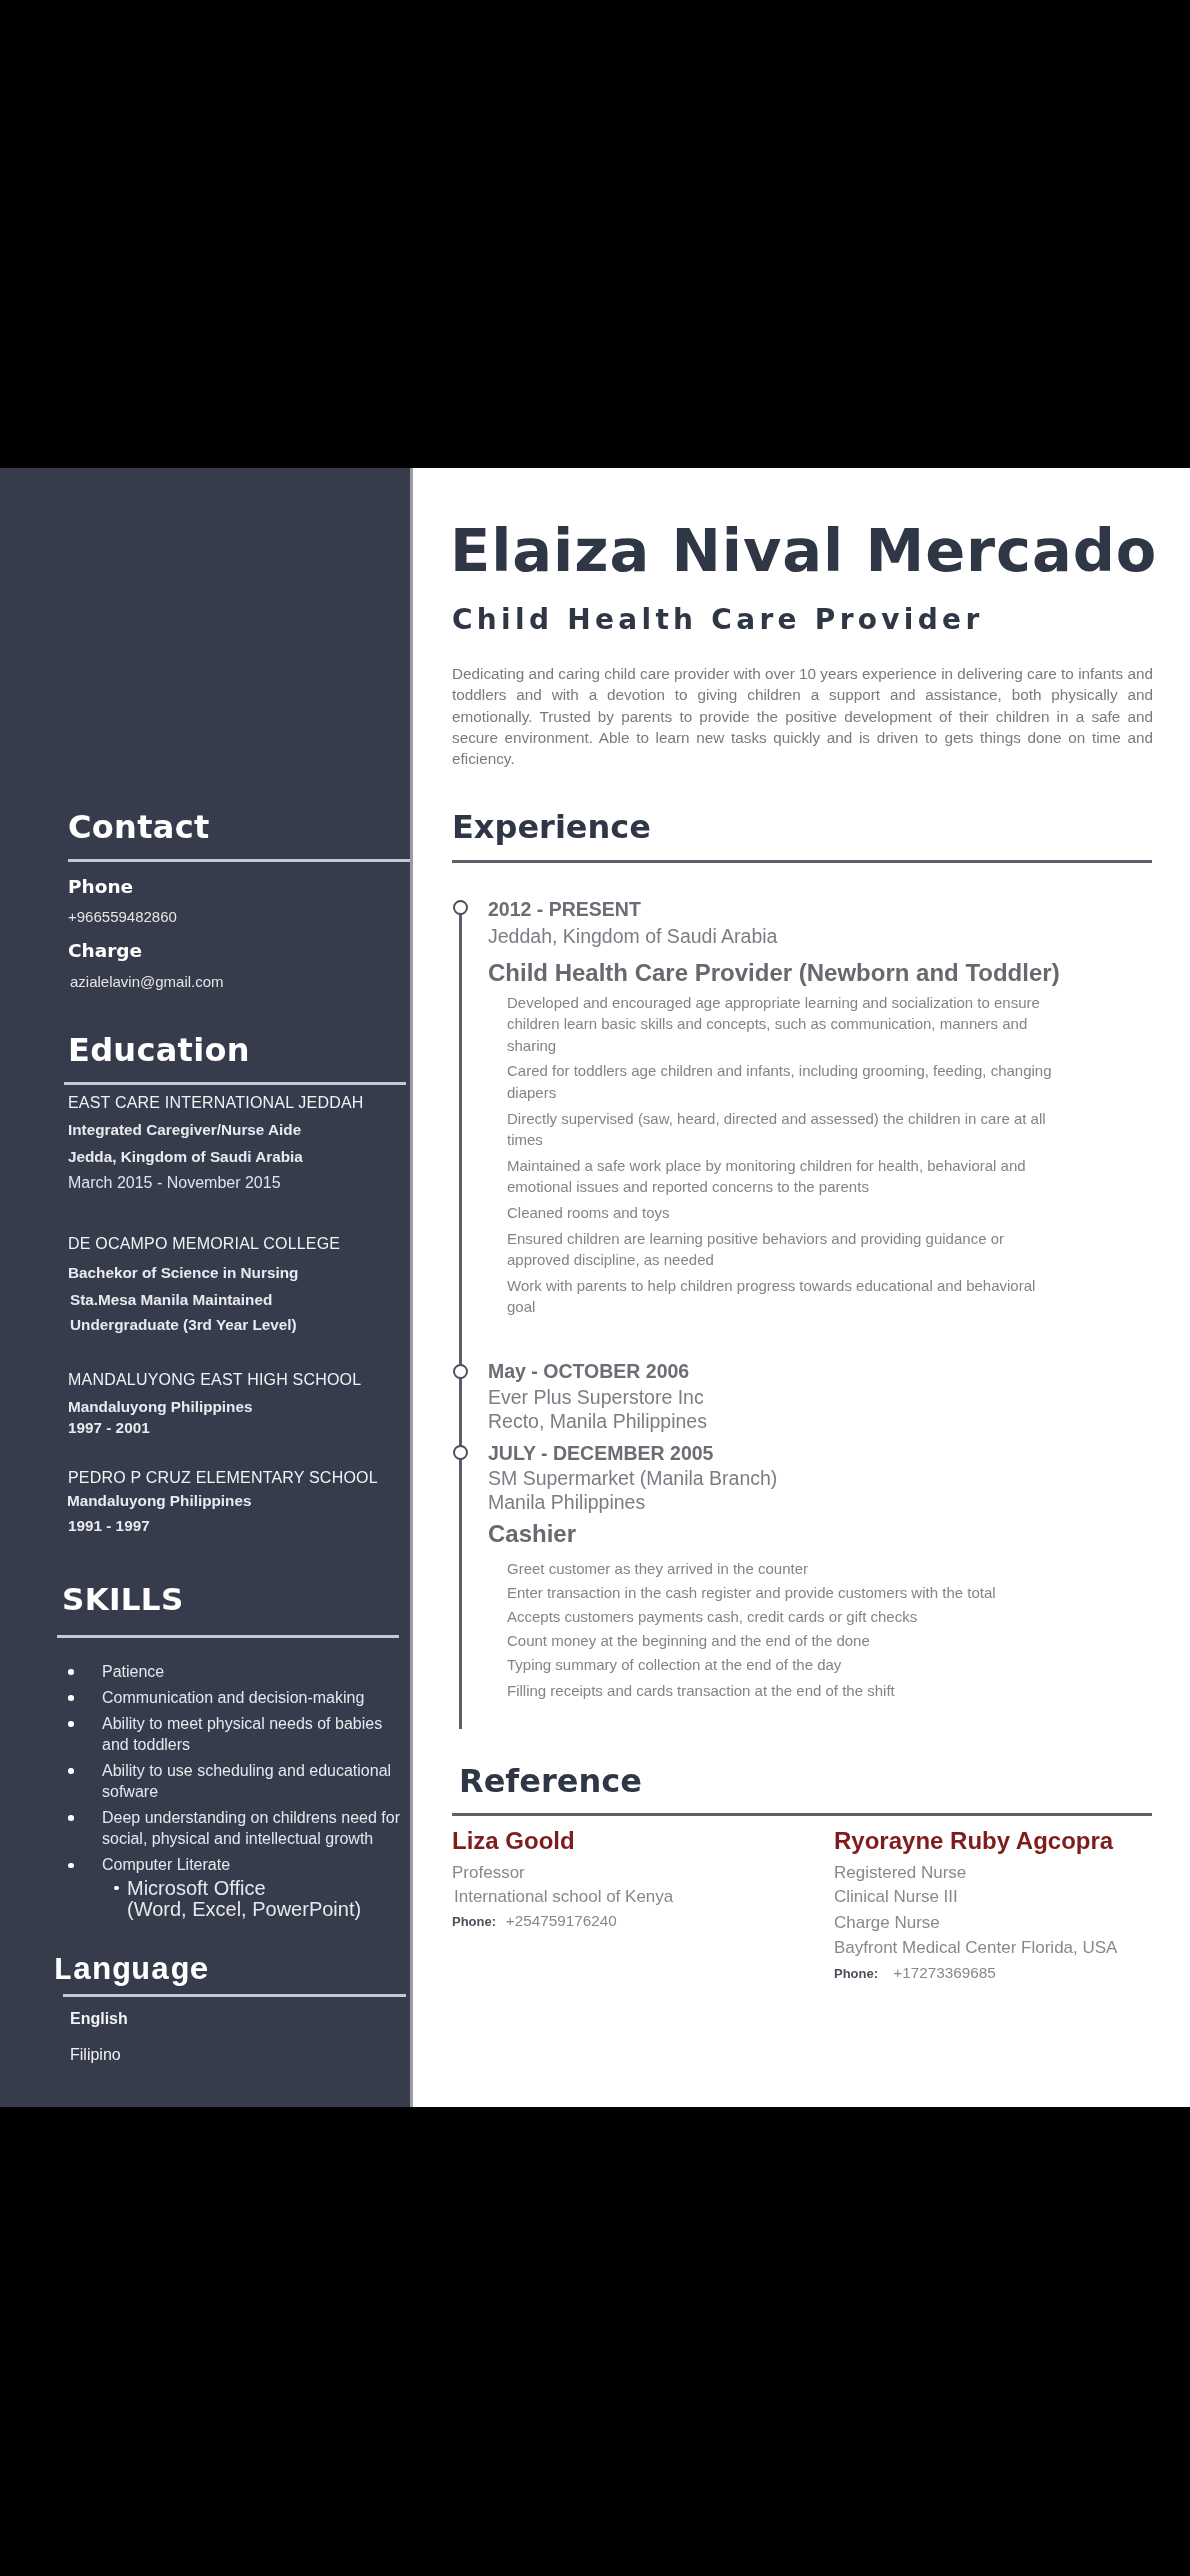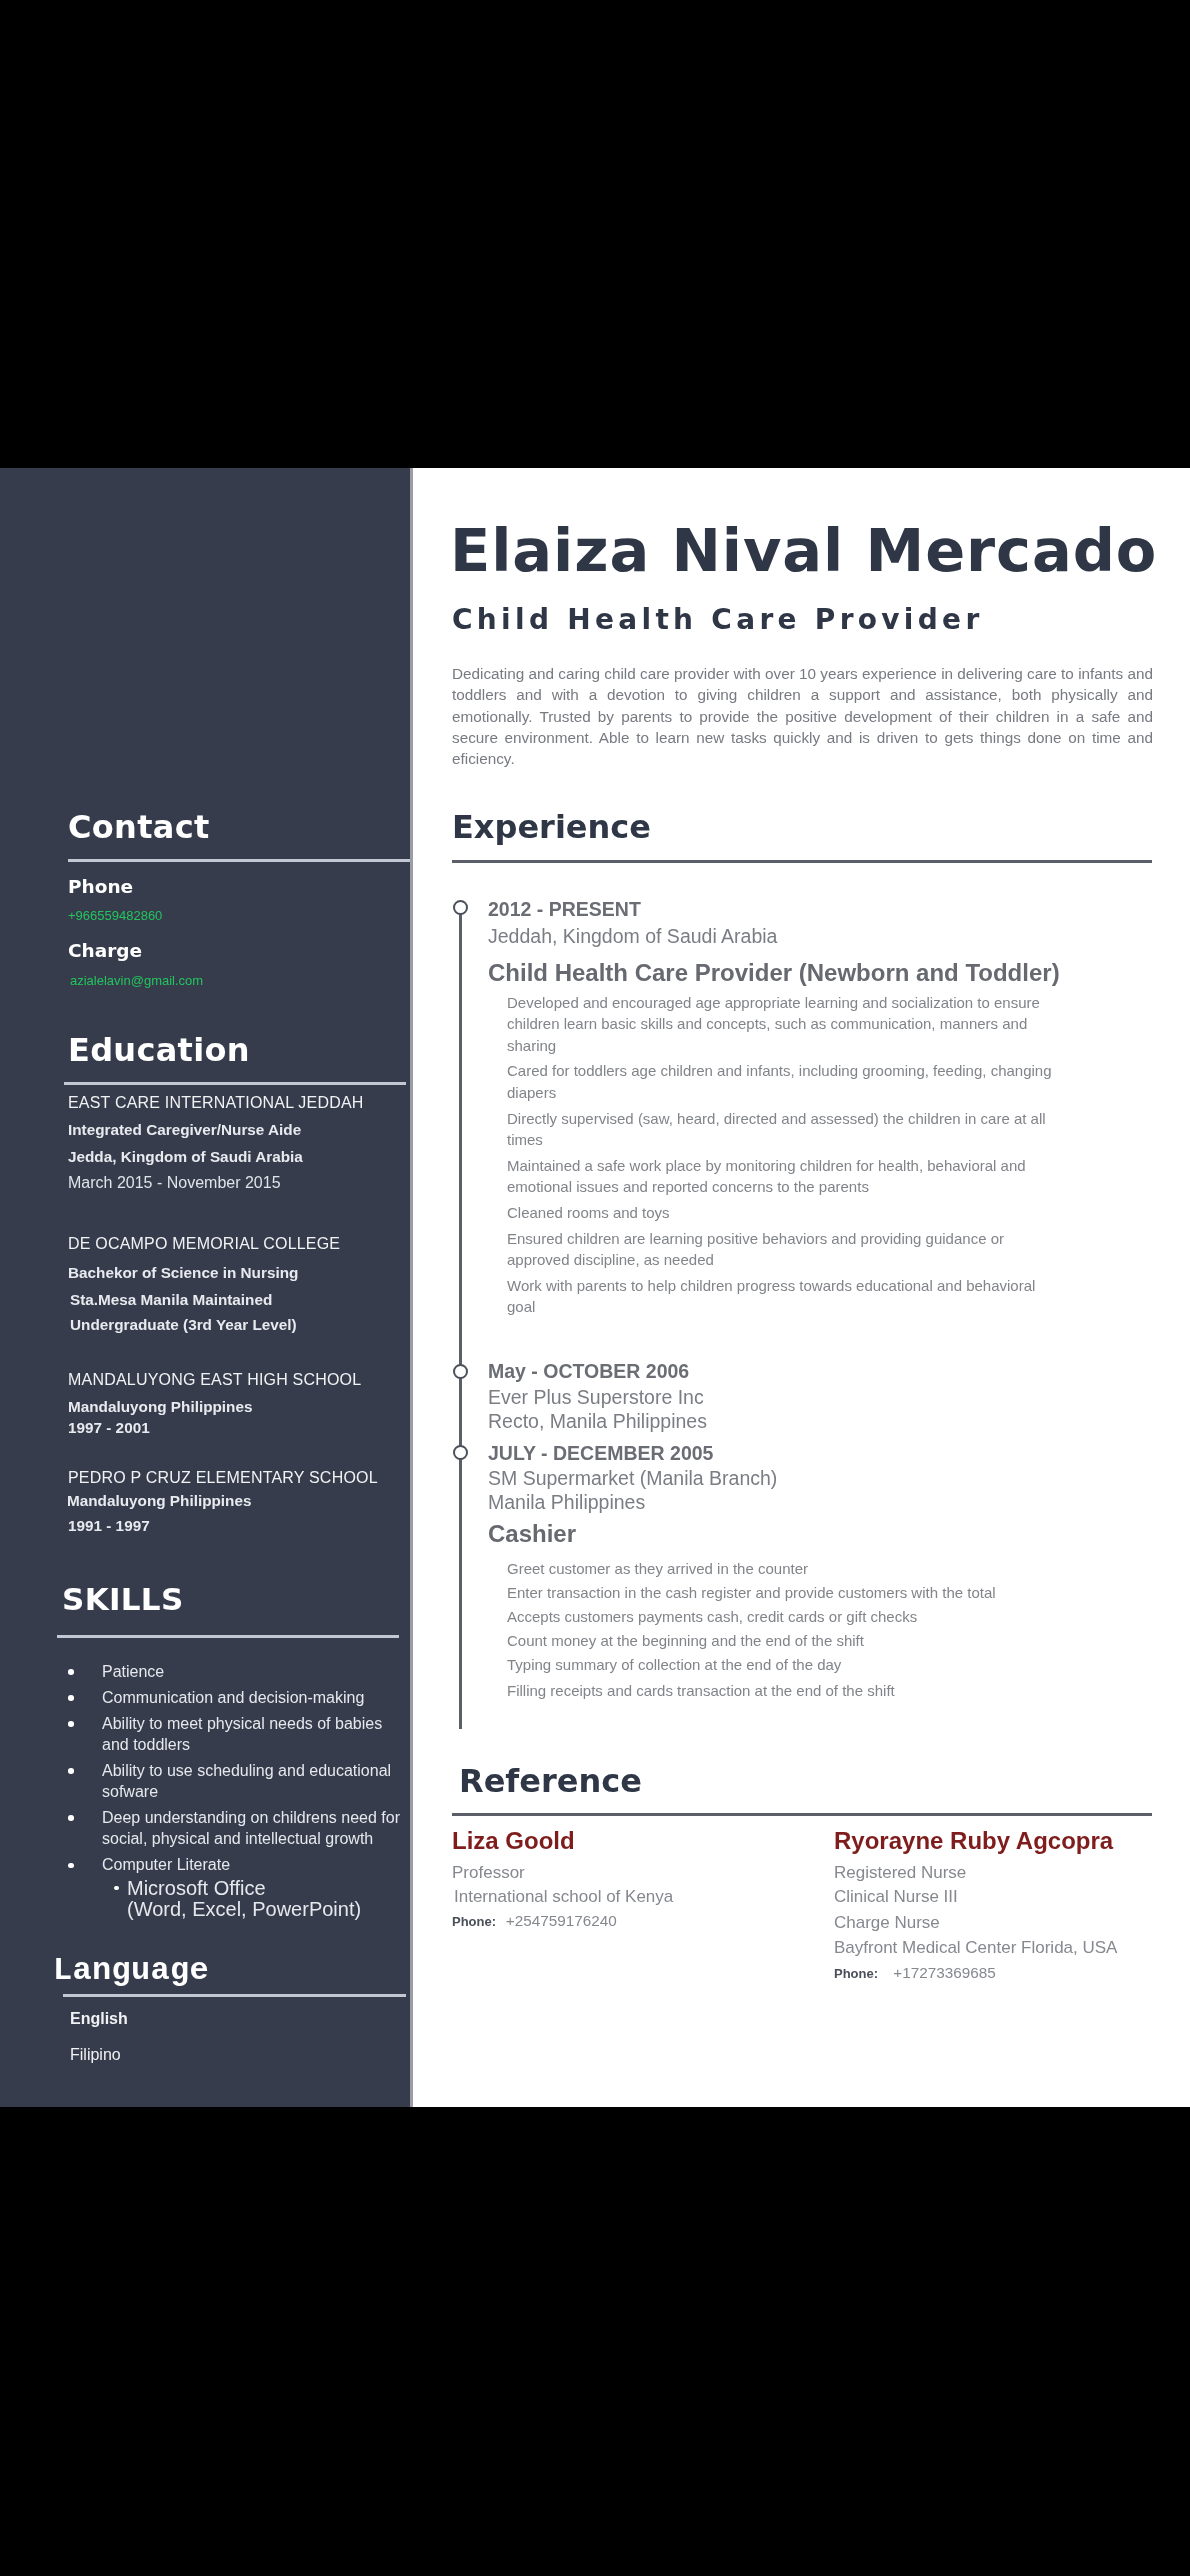--- a/index.html
+++ b/index.html
@@ -43,21 +43,21 @@
       position: absolute;
       height: 2.8px;
       background: #c3c8d4;
     }
     .side-label {
       font-family: "DejaVu Sans", sans-serif;
       font-weight: bold;
       font-size: 18.5px;
       color: #ffffff;
     }
-    .side-val { font-size: 13px; color: #22c55e; }
+    .side-val { font-size: 15px; color: #e5e5e5; }
     .edu-school { font-size: 16px; color: #f1f2f4; letter-spacing: 0.2px; }
     .edu-line { font-size: 15.3px; font-weight: bold; color: #e8eaef; }
     .edu-date { font-size: 16px; color: #e0e3e9; }
 
     .skills-list { position: absolute; left: 56px; top: 1192px; width: 343px; }
     .skill {
       position: relative;
       padding-left: 45px;
       font-size: 16px;
       line-height: 21.3px;
@@ -242,21 +242,21 @@
 
   <div class="node" style="left:453px; top:977px;"></div>
   <div class="abs exp-date" style="left:488px; top:974px;">JULY - DECEMBER 2005</div>
   <div class="abs exp-loc" style="left:488px; top:999px;">SM Supermarket (Manila Branch)</div>
   <div class="abs exp-loc" style="left:488px; top:1023px;">Manila Philippines</div>
   <div class="abs exp-role" style="left:488px; top:1052px;">Cashier</div>
   <div class="exp-duties" style="left:507px; top:1090px;">
     <div class="duty" style="margin-bottom:2.8px;">Greet customer as they arrived in the counter</div>
     <div class="duty" style="margin-bottom:2.8px;">Enter transaction in the cash register and provide customers with the total</div>
     <div class="duty" style="margin-bottom:2.8px;">Accepts customers payments cash, credit cards or gift checks</div>
-    <div class="duty" style="margin-bottom:2.8px;">Count money at the beginning and the end of the shift</div>
+    <div class="duty" style="margin-bottom:2.8px;">Count money at the beginning and the end of the done</div>
     <div class="duty" style="margin-bottom:4.6px;">Typing summary of collection at the end of the day</div>
     <div class="duty">Filling receipts and cards transaction at the end of the shift</div>
   </div>
 
   <div class="abs main-h" style="left:459px; top:1294px;">Reference</div>
   <div class="main-rule" style="left:452px; top:1345px; width:700px;"></div>
 
   <div class="abs ref-name" style="left:452px; top:1359px;">Liza Goold</div>
   <div class="abs ref-line" style="left:452px; top:1395px;">Professor</div>
   <div class="abs ref-line" style="left:454px; top:1419px;">International school of Kenya</div>

